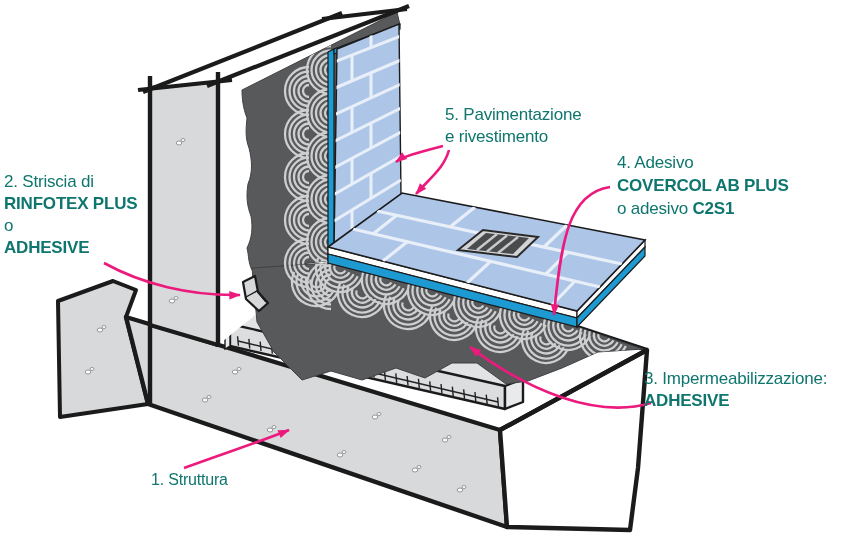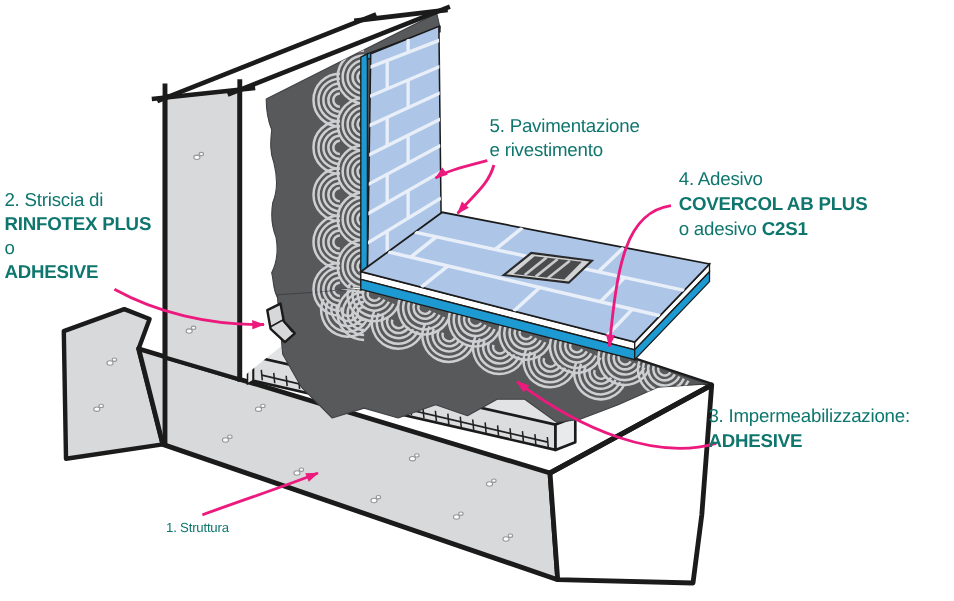--- a/index.html
+++ b/index.html
@@ -6,21 +6,21 @@
   #stage{position:relative;width:867px;height:546px;background:#ffffff;overflow:hidden;
          font-family:"Liberation Sans","DejaVu Sans",sans-serif;}
   #stage svg{position:absolute;left:0;top:0;}
   .lbl{position:absolute;font-size:17px;line-height:22px;color:#0f766e;
        letter-spacing:-0.2px;white-space:nowrap;}
   .lbl .b{font-weight:bold;}
   #lbl-strip{left:4px;top:171px;}
   #lbl-paving{left:445px;top:104px;}
   #lbl-adhesive{left:617px;top:151px;line-height:23px;}
   #lbl-waterproof{left:644px;top:368px;}
-  #lbl-structure{left:151px;top:469px;font-size:12px;}
+  #lbl-structure{left:151px;top:469px;font-size:16px;}
 </style>
 </head>
 <body>
 
 <div id="stage">
 <svg width="867" height="546" viewBox="0 0 867 546">
   <defs>
     <marker id="ah" viewBox="0 0 13 10" refX="11.5" refY="5" markerWidth="13" markerHeight="10" orient="auto" markerUnits="userSpaceOnUse">
       <path d="M0.8,0.8 L12.4,5 L0.8,9.2 Z" fill="#ec1a7d"></path>
     </marker>

